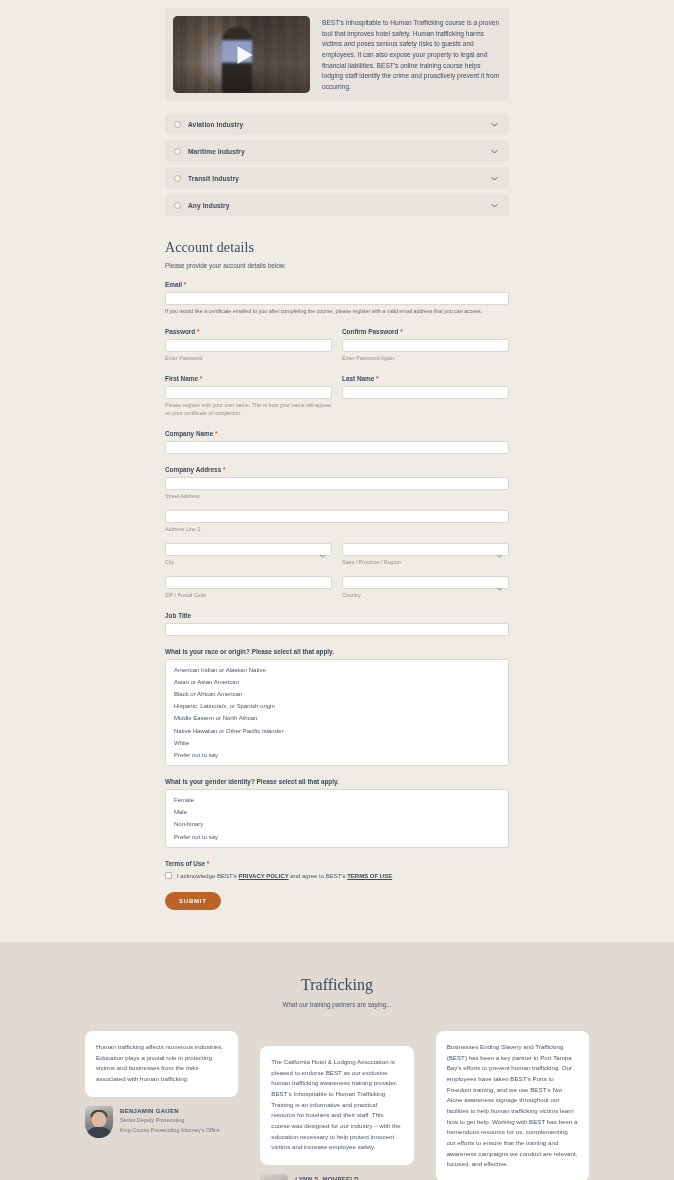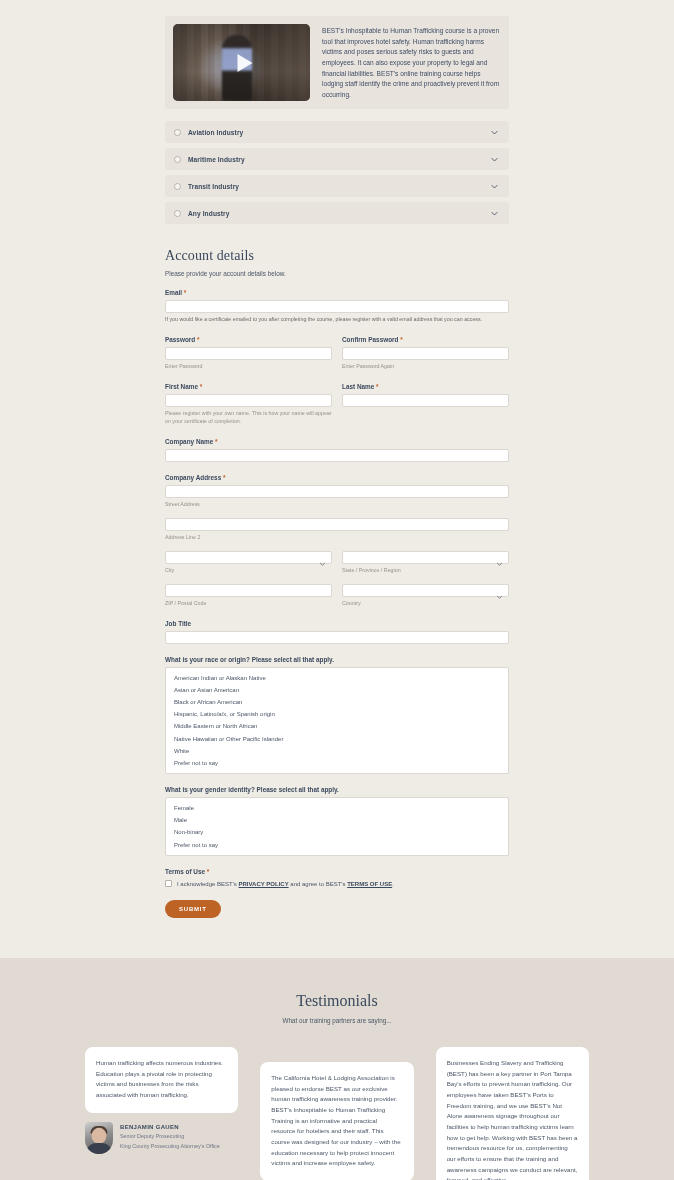--- a/index.html
+++ b/index.html
@@ -7,21 +7,21 @@
     width: 674px;
     font-family: "Liberation Sans", sans-serif;
     background: #efebe5;
     color: #3d4a5c;
     -webkit-font-smoothing: antialiased;
   }
   body { width: 674px; min-height: 1180px; overflow-x: hidden; }
 
   
   .form-area { background: #efebe5; padding-bottom: 24px; }
-  .wrap { width: 344px; margin: 16px auto; }
+  .wrap { width: 344px; margin: 8px auto; }
 
   
   .intro-card {
     background: #e8e3dc;
     border-radius: 3px;
     padding: 8px 6px 8px 8px;
     display: flex;
     gap: 12px;
     align-items: flex-start;
   }
@@ -408,21 +408,21 @@
         <span class="cbox"></span>
         <span class="terms-text"><span>I acknowledge BEST's </span><a href="#">PRIVACY POLICY</a><span> and agree to BEST's </span><a href="#">TERMS OF USE</a><span>.</span></span>
       </div>
       <button class="submit-btn">SUBMIT</button>
     </div>
 
   </div>
 </div>
 
 <div class="testi-section">
-  <h2 class="testi-title">Testimonials</h2>
+  <h2 class="testi-title">Trafficking</h2>
   <div class="testi-sub">What our training partners are saying...</div>
 
   <div class="testi-grid">
 
     <div class="testi-col left">
       <div class="quote-card">Human trafficking affects numerous industries. Education plays a pivotal role in protecting victims and businesses from the risks associated with human trafficking.</div>
       <div class="attrib">
         <div class="avatar a1">
           <div class="hair"></div>
           <div class="face"></div>

